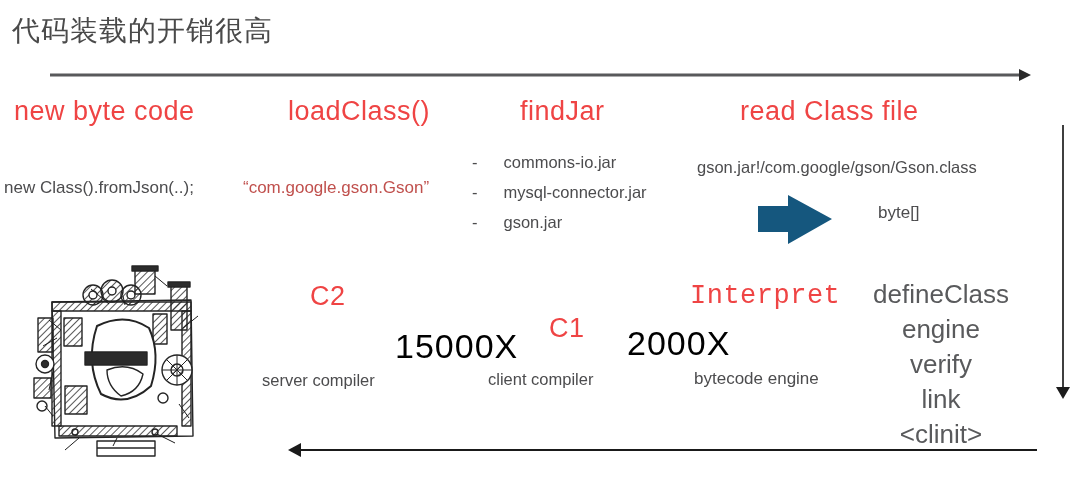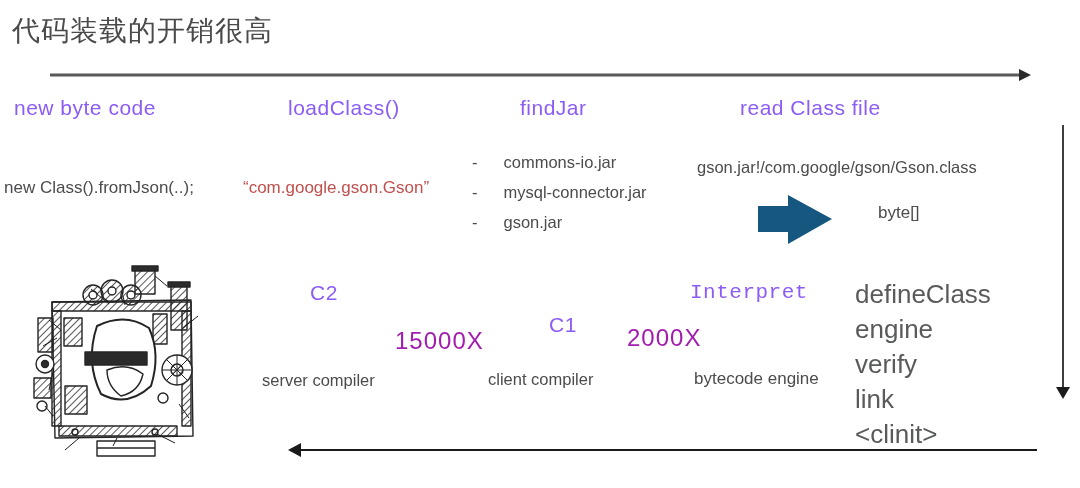--- a/index.html
+++ b/index.html
@@ -6,28 +6,28 @@
   .canvas{
     position:relative; width:1080px; height:488px; background:#ffffff;
     font-family:"Liberation Sans","DejaVu Sans",sans-serif; overflow:hidden;
     color:#58595b;
   }
   .abs{position:absolute; white-space:nowrap;}
   .title{
     left:12px; top:12px; font-size:28px; font-weight:300; color:#4a4a4a;
     letter-spacing:1px;
   }
-  .step{font-size:21px; font-weight:300; color:#8b5cf6; letter-spacing:0.5px;}
+  .step{font-size:27px; font-weight:300; color:#ef4444; letter-spacing:0.5px;}
   .small{font-size:17px; font-weight:300; color:#4c4c4e;}
   .red{color:#c0504d;}
-  .blue-num{font-size:24px; font-weight:300; color:#a21caf; letter-spacing:1px;}
+  .blue-num{font-size:34px; font-weight:300; color:#000000; letter-spacing:1px;}
   .jar-list{left:472px; top:153px; display:flex; flex-direction:column; gap:11px;}
   .jar-row{display:flex; gap:26px; font-size:16.5px; font-weight:300; color:#4c4c4e;}
   .phases-col{
-    left:855px; top:277px; width:172px; text-align:left;
+    left:855px; top:277px; width:172px; text-align:center;
     font-size:26px; font-weight:300; color:#595a5c; line-height:35px;
     white-space:nowrap;
   }
   svg{display:block;}
   .arrows{left:0; top:0; pointer-events:none;}
 </style>
 </head>
 <body>
 
 <div class="canvas">

